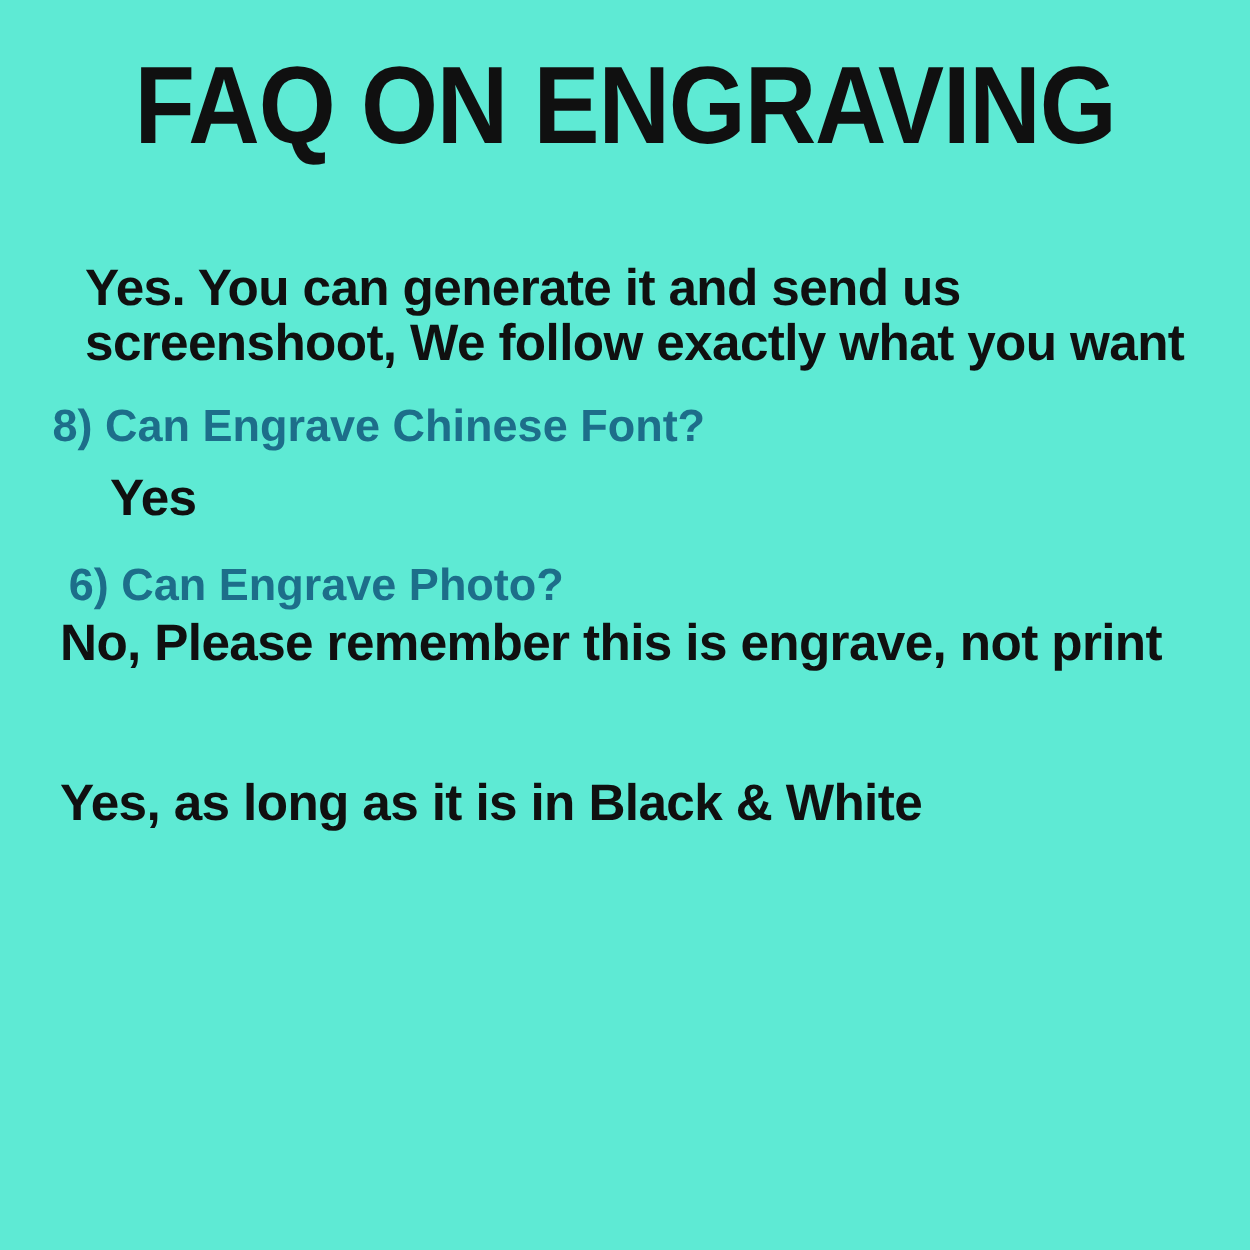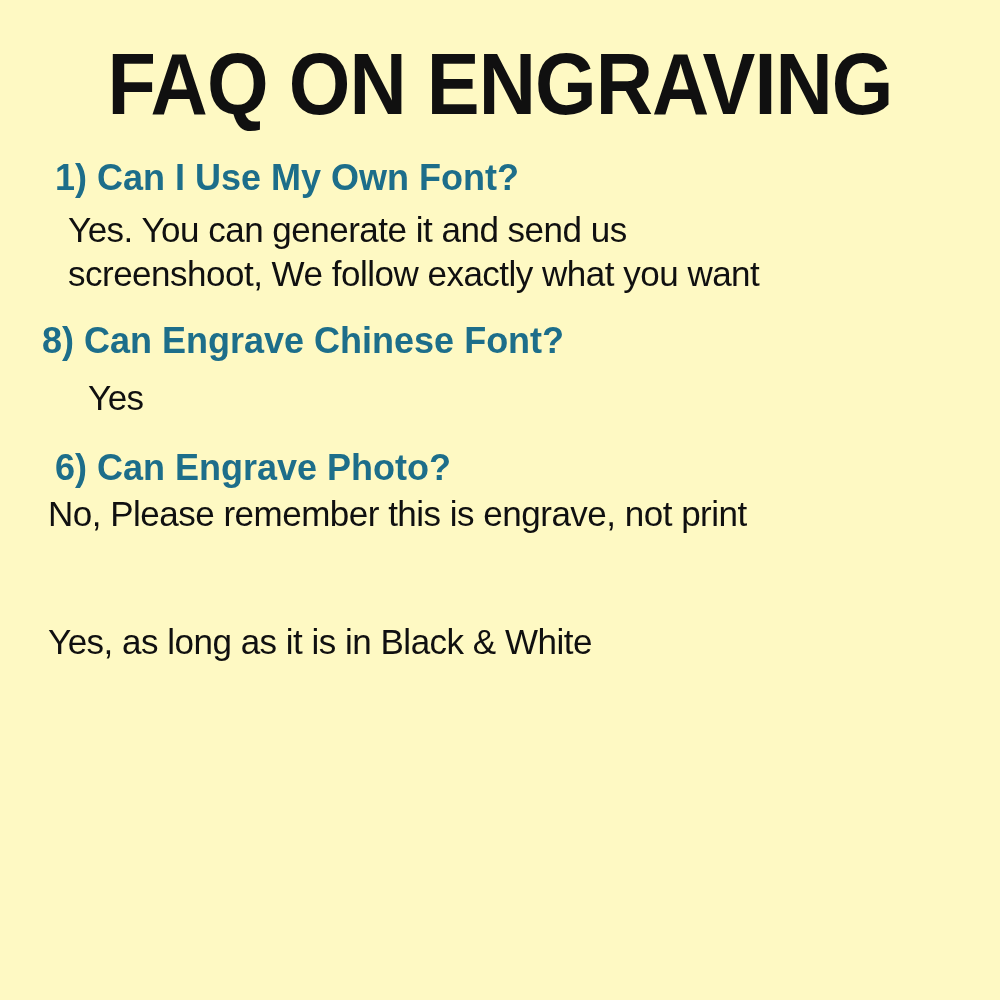--- a/index.html
+++ b/index.html
@@ -4,21 +4,21 @@
 <style>
   html, body { margin: 0; padding: 0; }
   body {
     width: 1000px; height: 1000px;
     background: #ffffff;
     font-family: "Liberation Sans", sans-serif;
   }
   .page {
     position: relative;
     width: 1000px; height: 1000px;
-    background: #fef9c3;
+    background: #5eead4;
     overflow: hidden;
   }
   .title {
     position: absolute;
     top: 40px; left: 0; width: 100%;
     margin: 0;
     text-align: center;
     font-size: 88px;
     font-weight: bold;
     color: #101010;
@@ -32,42 +32,41 @@
     position: absolute;
     font-size: 36px;
     font-weight: bold;
     color: #1d6e8a;
     line-height: 1.1;
     white-space: nowrap;
     letter-spacing: 0px;
   }
   .a {
     position: absolute;
-    font-size: 35px;
-    font-weight: normal;
+    font-size: 41px;
+    font-weight: bold;
     color: #101010;
     line-height: 44px;
     white-space: nowrap;
     letter-spacing: -0.5px;
   }
   .a.tight { line-height: 42px; }
   .underlined {
     text-decoration: underline;
     text-decoration-thickness: 3px;
     text-underline-offset: 5px;
   }
 </style>
 </head>
 <body>
 
 <div class="page">
 
   <h1 class="title">FAQ ON ENGRAVING</h1>
 
-  <div class="q" style="left:55px; top:158px">1) Can I Use My Own Font?</div>
   <div class="a" style="left:68px; top:208px">
     <div>Yes. You can generate it and send us</div>
     <div>screenshoot, We follow exactly what you want</div>
   </div>
 
   <div class="q" style="left:42px; top:321px">8) Can Engrave Chinese Font?</div>
   <div class="a" style="left:88px; top:376px">
     <div>Yes</div>
   </div>
 

